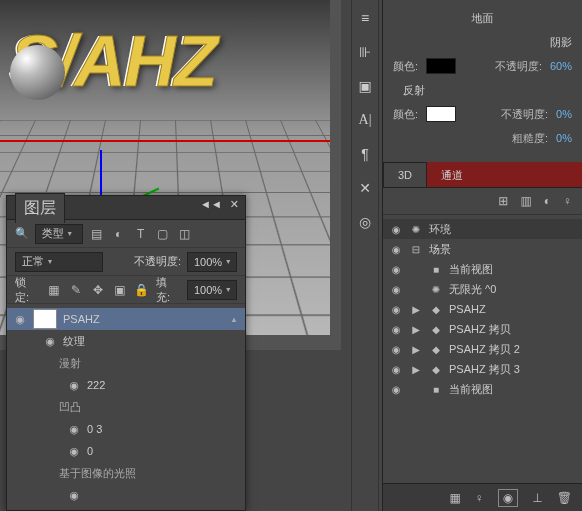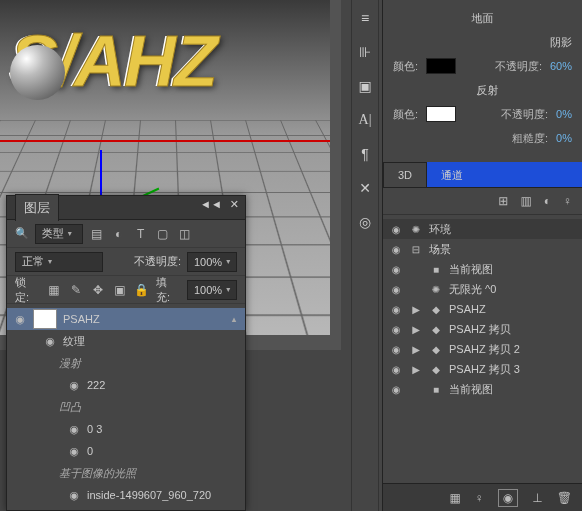--- a/index.html
+++ b/index.html
@@ -8,42 +8,42 @@
 .canvas-img{width:330px;height:335px;background:linear-gradient(180deg,#3a3a3a 0%,#999 40%,#b8b8b8 100%);position:relative;overflow:hidden}
 .grid{position:absolute;left:0;right:0;top:120px;bottom:0;background-image:linear-gradient(#666 1px,transparent 1px),linear-gradient(90deg,#666 1px,transparent 1px);background-size:35px 25px;transform:perspective(400px) rotateX(55deg);transform-origin:top}
 .redline{position:absolute;left:0;right:0;top:140px;height:2px;background:#c00}
 .txt3d{position:absolute;top:20px;left:10px;font-size:72px;font-weight:900;font-style:italic;letter-spacing:-2px;color:#e8c848;text-shadow:-2px 0 0 #fff,2px 2px 6px rgba(0,0,0,0.6);-webkit-text-stroke:1px #a08020}
 .sphere{position:absolute;left:10px;top:45px;width:55px;height:55px;border-radius:50%;background:radial-gradient(circle at 30% 25%,#fff,#bbb 30%,#777 70%,#444)}
 .axis-z{position:absolute;left:100px;top:150px;width:2px;height:65px;background:#00f}
 .axis-x{position:absolute;left:100px;top:215px;width:65px;height:2px;background:#0a0;transform:rotate(-25deg);transform-origin:left}
 .layers-panel{position:absolute;left:6px;top:195px;width:240px;height:316px;background:#454545;border:1px solid #222;z-index:5;box-shadow:0 0 8px rgba(0,0,0,0.5)}
 .panel-tabs{height:24px;background:#383838;display:flex;align-items:center;padding:0 8px;border-bottom:1px solid #222;position:relative}
 .panel-tabs .close{position:absolute;right:6px;top:2px;display:flex;gap:8px;font-size:9px;color:#aaa}
-.tab{padding:4px 8px;background:#454545;border:1px solid #222;border-bottom:none;font-size:13px}
+.tab{padding:4px 8px;background:#454545;border:1px solid #222;border-bottom:none;font-size:16px}
 .panel-row{display:flex;align-items:center;height:28px;padding:0 8px;gap:6px;border-bottom:1px solid #3a3a3a}
 .sel{background:#333;border:1px solid #222;height:20px;padding:0 6px;display:flex;align-items:center;gap:4px}
 .sel .caret{font-size:8px;color:#aaa}
 .icon-btn{width:16px;height:16px;display:flex;align-items:center;justify-content:center;color:#bbb;font-size:12px}
 .layer-tree{padding:4px 0;overflow:auto}
 .tree-row{display:flex;align-items:center;height:22px;padding:0 6px;gap:6px}
 .tree-row.sel-row{background:#5a6f8f}
 .eye{width:14px;text-align:center;color:#bbb;font-size:11px}
 .indent{display:inline-block}
 .chev{width:10px;text-align:center;font-size:9px;color:#aaa}
 .thumb{width:24px;height:20px;background:#fff;display:inline-block;border:1px solid #888}
-.italic{font-style:italic;color:#aaa}
+.italic{color:#aaa}
 .right-col{position:absolute;right:0;top:0;width:200px;height:511px;background:#454545;border-left:1px solid #222}
 .vtools{position:absolute;left:351px;top:0;width:28px;height:511px;background:#454545;display:flex;flex-direction:column;align-items:center;gap:14px;padding-top:8px;border-left:1px solid #333;border-right:1px solid #333}
 .vtools .t{width:20px;height:20px;display:flex;align-items:center;justify-content:center;color:#ccc;font-size:14px}
 .props{padding:6px 10px}
 .prop-row{display:flex;align-items:center;height:24px;gap:8px;}
 .prop-label{color:#bbb}
 .swatch{width:30px;height:16px;border:1px solid #222}
 .val{color:#6db3e8;}
-.tabs3d{display:flex;height:26px;background:#1d4ed8;border-bottom:1px solid #222;margin-top:6px}
+.tabs3d{display:flex;height:26px;background:#7f1d1d;border-bottom:1px solid #222;margin-top:6px}
 .tabs3d .t3{padding:6px 14px;font-size:11px}
 .tabs3d .t3.active{background:#454545;border:1px solid #222;border-bottom:none}
 .iconbar{display:flex;justify-content:flex-end;gap:12px;padding:6px 10px;border-bottom:1px solid #333}
 .iconbar span{color:#bbb;font-size:12px}
 .tree3d{padding:4px 0}
 .tree3d .r{display:flex;align-items:center;height:20px;padding:0 6px;gap:6px}
 .tree3d .r.hl{background:#3a3a3a}
 .ic{width:14px;text-align:center;font-size:10px;color:#bbb}
 .bottom-bar{position:absolute;bottom:0;left:0;right:0;height:28px;background:#3a3a3a;display:flex;justify-content:flex-end;align-items:center;gap:14px;padding:0 10px;border-top:1px solid #222}
 .bottom-bar span{color:#bbb;font-size:12px}
@@ -81,21 +81,21 @@
     <div class="prop-row" style="justify-content:flex-end;padding-left:10px">
         <span>阴影</span>
       </div>
     <div class="prop-row">
       <span class="prop-label">颜色:</span>
       <span class="swatch" style="background:#000"></span>
       <span style="flex:1"></span>
       <span class="prop-label">不透明度:</span>
       <span class="val">60%</span>
     </div>
-    <div class="prop-row" style="justify-content:center;padding-left:10px">
+    <div class="prop-row" style="justify-content:flex-start;padding-left:10px">
         <span>反射</span>
       </div>
     <div class="prop-row">
       <span class="prop-label">颜色:</span>
       <span class="swatch" style="background:#fff"></span>
       <span style="flex:1"></span>
       <span class="prop-label">不透明度:</span>
       <span class="val">0%</span>
     </div>
     <div class="prop-row">
@@ -265,16 +265,15 @@
         <span class="eye">◉</span>
       <span>0</span>
     </div>
     <div class="tree-row">
       <span class="indent" style="width:40px"></span>
         <span class="italic">基于图像的光照</span>
     </div>
     <div class="tree-row">
       <span class="indent" style="width:48px"></span>
         <span class="eye">◉</span>
-      <span>inside-1499607_960_720</span>
     </div>
   </div>
 </div>
 
 </body></html>

